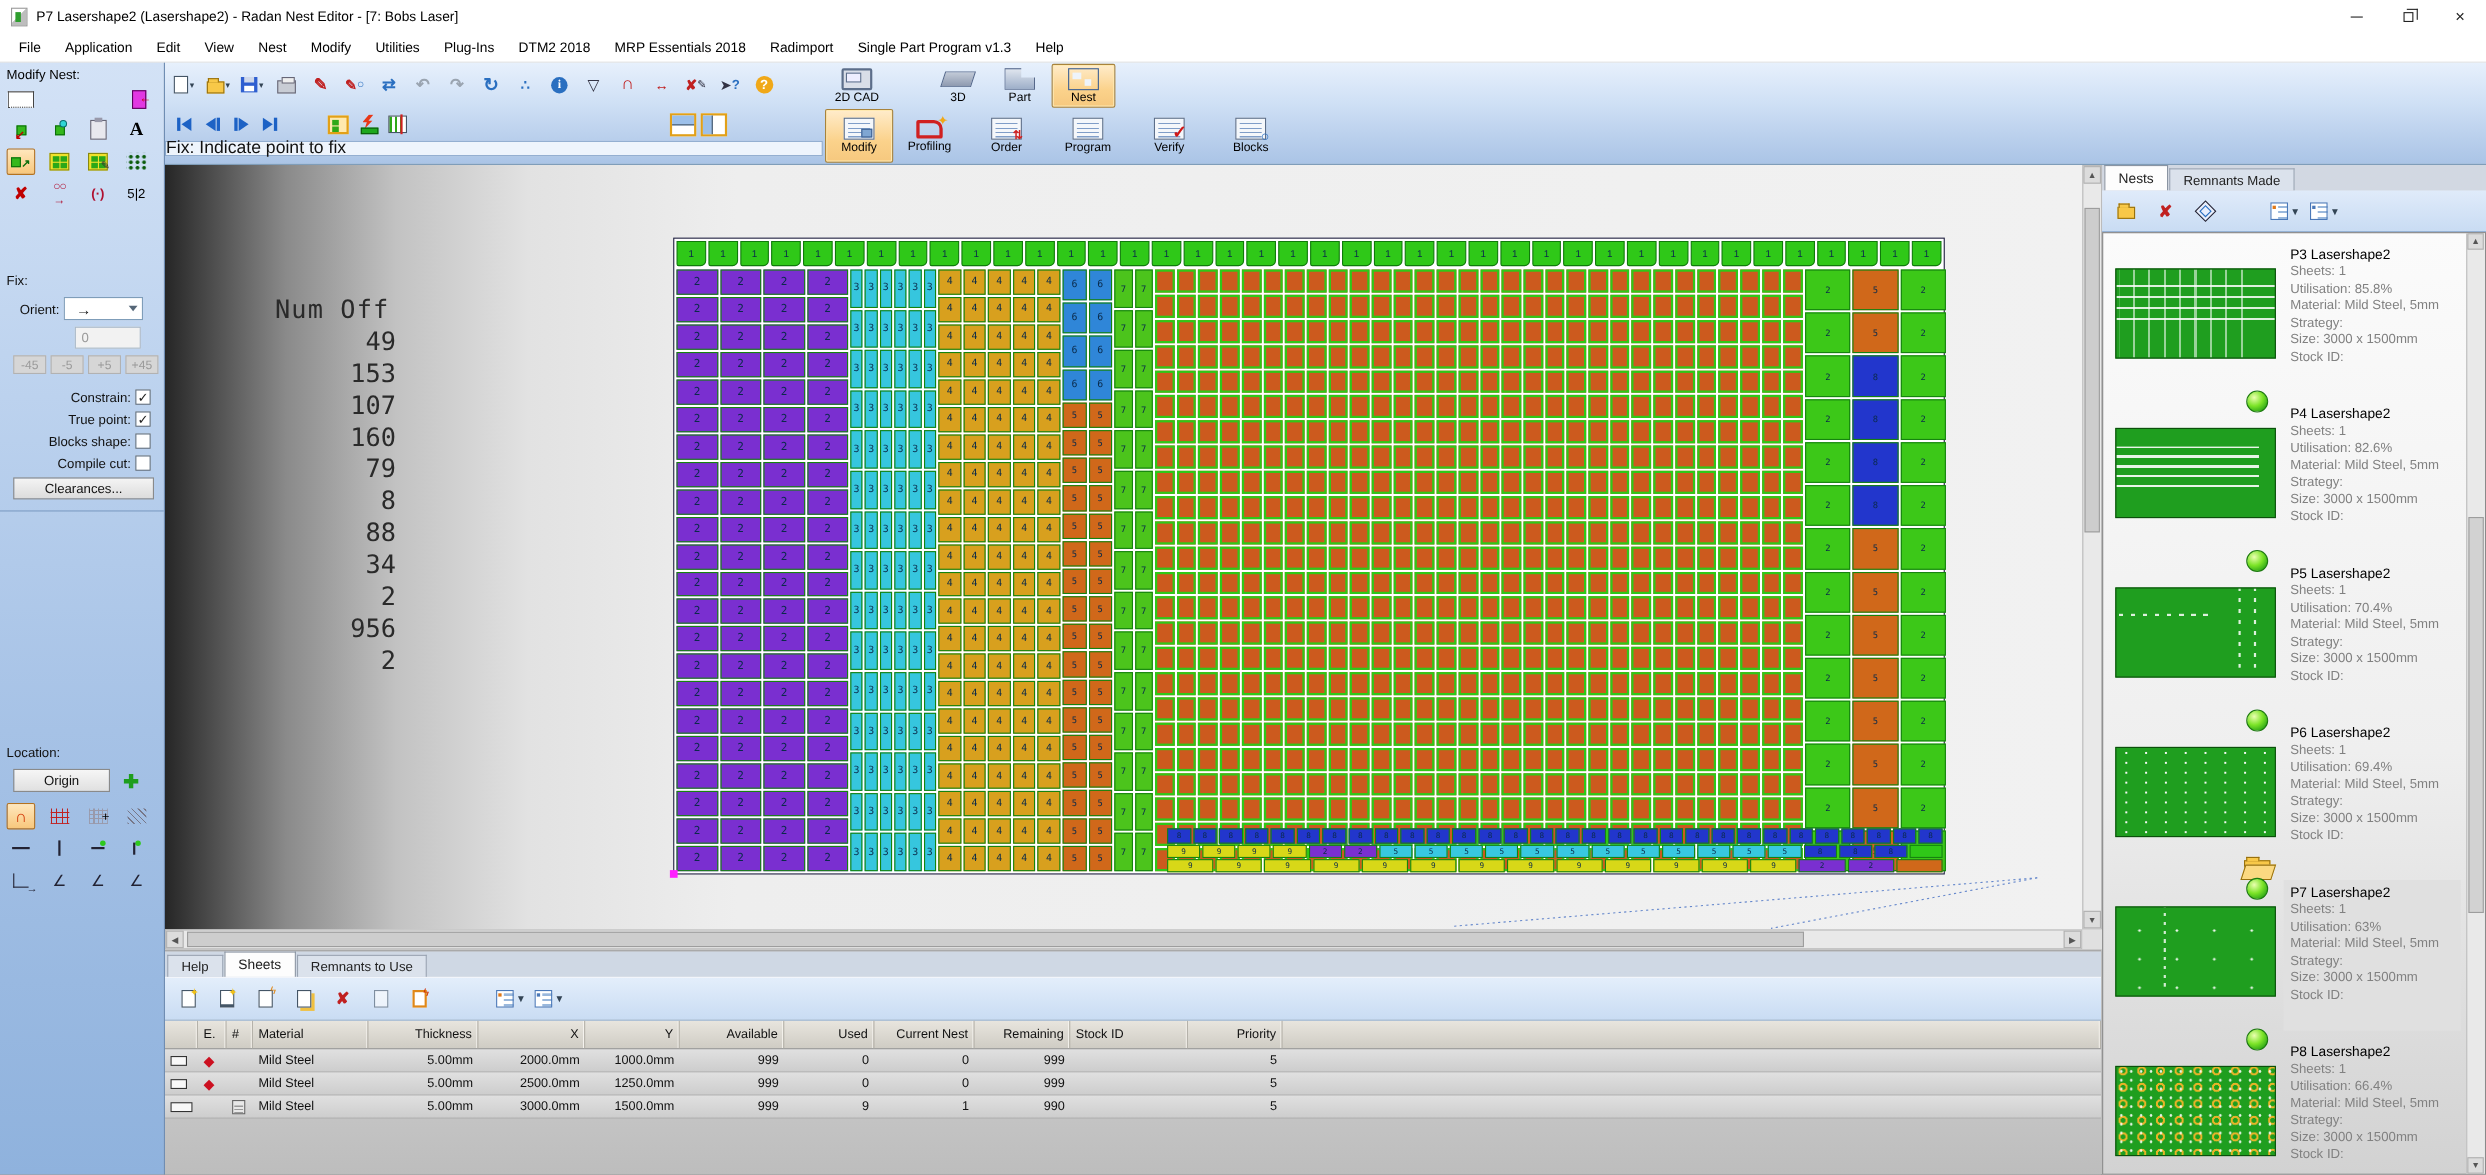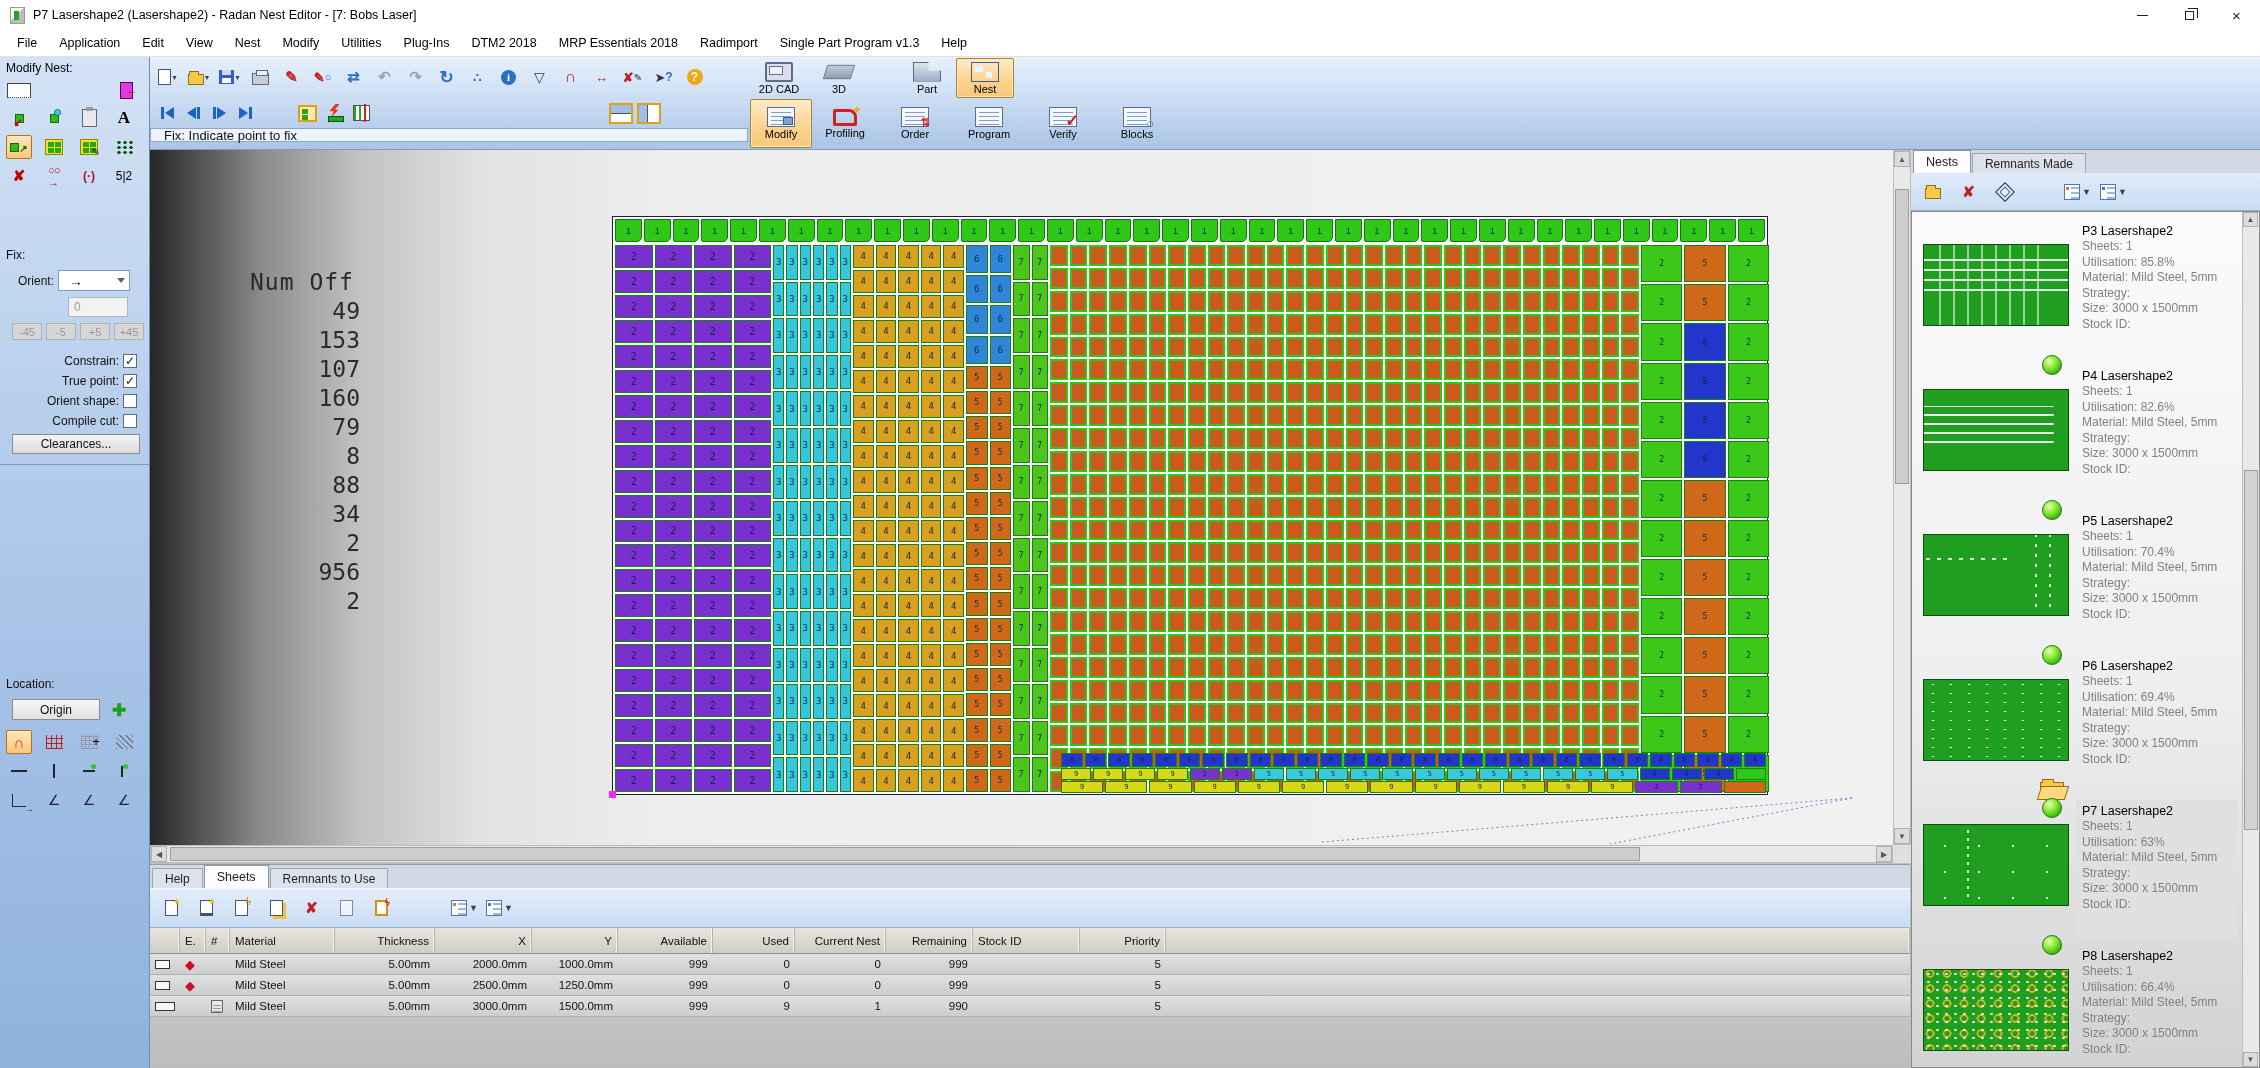--- a/index.html
+++ b/index.html
@@ -108,21 +108,21 @@
   .nbar { width:3px; height:12px; background:#1d62c5; }
   .ic-nest-ov { width:19px; height:17px; background:#ffe9ae; border:2px solid #e2a018; background-image:linear-gradient(#2fa818,#2fa818),linear-gradient(#2fa818,#2fa818); background-size:6px 5px; background-position:2px 2px, 2px 8px; background-repeat:no-repeat; }
   .ic-bolt { width:14px; height:18px; position:relative; }
   .ic-bolt::before { content:""; position:absolute; left:2px; top:0; width:10px; height:13px; background:#e83818; clip-path:polygon(60% 0,100% 0,55% 45%,90% 45%,20% 100%,40% 55%,0 55%); }
   .ic-bolt::after { content:""; position:absolute; left:0; bottom:0; width:14px; height:4px; background:#1da81d; border:1px solid #0a5a0a; }
   .ic-sheetfill { width:17px; height:16px; background:#fff; border:1px solid #456; background-image:repeating-linear-gradient(90deg,#2fa818 0 2px, transparent 2px 5px); background-size:11px 100%; background-repeat:no-repeat; position:relative; }
   .ic-sheetfill::after { content:""; position:absolute; right:3px; top:-2px; height:18px; border-left:2px solid #d02020; }
   .vtoggle { width:24px; height:21px; border:2px solid #e2a018; background:#fff; margin-left:4px; position:relative; }
   .vtoggle.h::before { content:""; position:absolute; left:0; top:0; right:0; height:8px; background:#9cc0ea; border-bottom:1px solid #456; }
   .vtoggle.v::before { content:""; position:absolute; left:0; top:0; bottom:0; width:8px; background:#9cc0ea; border-right:1px solid #456; }
-  .statusbar { position:absolute; left:0px; top:71px; width:598px; height:14px; background:#eef4fc; border:1px solid #8aa8cc; display:flex; align-items:center; padding-left:13px; font-size:13px; color:#111; }
+  .statusbar { position:absolute; left:0px; top:71px; width:598px; height:14px; background:#eef4fc; border:1px solid #8aa8cc; display:flex; align-items:center; padding-left:0; font-size:16px; color:#111; }
 
   .bigtab { position:absolute; width:58px; height:40px; display:flex; flex-direction:column; align-items:center; justify-content:center; gap:1px; font-size:11px; color:#000; }
   .modetab { position:absolute; width:58px; height:49px; display:flex; flex-direction:column; align-items:center; justify-content:center; gap:1px; font-size:11px; color:#000; }
   .tab-active { background:linear-gradient(#ffeccb,#fbd28b 60%,#f6c87e); border:1px solid #a8833c; border-radius:2px; box-shadow:inset 0 0 0 1px #ffe9b0; }
   .bt-icon { width:28px; height:20px; position:relative; }
   .bi-2dcad { background:#d9dee8; border:2px solid #5c6e8a; border-radius:2px; }
   .bi-2dcad::after { content:""; position:absolute; left:2px; top:2px; width:12px; height:7px; border:1px solid #5c6e8a; background:#eef; }
   .bi-3d { background:linear-gradient(#c3cbd8,#8e9ab0); transform:skewX(-18deg) scaleY(.7); border:1px solid #56688a; }
   .bi-part { background:linear-gradient(#dfe5ee,#9daec8); border:1px solid #56688a; clip-path:polygon(0 0,55% 0,55% 45%,100% 45%,100% 100%,0 100%); }
   .bi-nest { background:linear-gradient(#b9d0ea,#7fa6d2); border:1px solid #3c5f92; background-image:linear-gradient(#eef4fb,#eef4fb),linear-gradient(#eef4fb,#eef4fb); background-size:8px 6px,6px 6px; background-position:3px 3px,14px 9px; background-repeat:no-repeat; }
@@ -322,21 +322,21 @@
     <div id="cb-rows">
         <div class="cbrow">
           <span class="cblabel">Constrain:</span>
           <span class="cbox">✓</span>
         </div>
         <div class="cbrow">
           <span class="cblabel">True point:</span>
           <span class="cbox">✓</span>
         </div>
         <div class="cbrow">
-          <span class="cblabel">Orient shape:</span>
+          <span class="cblabel">Blocks shape:</span>
           <span class="cbox"></span>
         </div>
         <div class="cbrow">
           <span class="cblabel">Compile cut:</span>
           <span class="cbox"></span>
         </div>
       </div>
     <div class="clearances">Clearances...</div>
     <div class="sb-div"></div>
     <div class="loc-title">Location:</div>
@@ -487,21 +487,21 @@
         <span class="vtoggle v"></span>
       </div>
     <div class="statusbar">
         <span>Fix: Indicate point to fix</span>
       </div>
     <div id="bigtabs">
         <div class="bigtab" style="left: 600px; top: 1px;">
           <div class="bt-icon bi-2dcad"></div>
           <div>2D CAD</div>
         </div>
-        <div class="bigtab" style="left: 660px; top: 1px;">
+        <div class="bigtab" style="left: 692px; top: 1px;">
           <div class="bt-icon bi-3d"></div>
           <div>3D</div>
         </div>
         <div class="bigtab" style="left: 748px; top: 1px;">
           <div class="bt-icon bi-part"></div>
           <div>Part</div>
         </div>
         <div class="bigtab tab-active" style="left: 806px; top: 1px;">
           <div class="bt-icon bi-nest"></div>
           <div>Nest</div>

